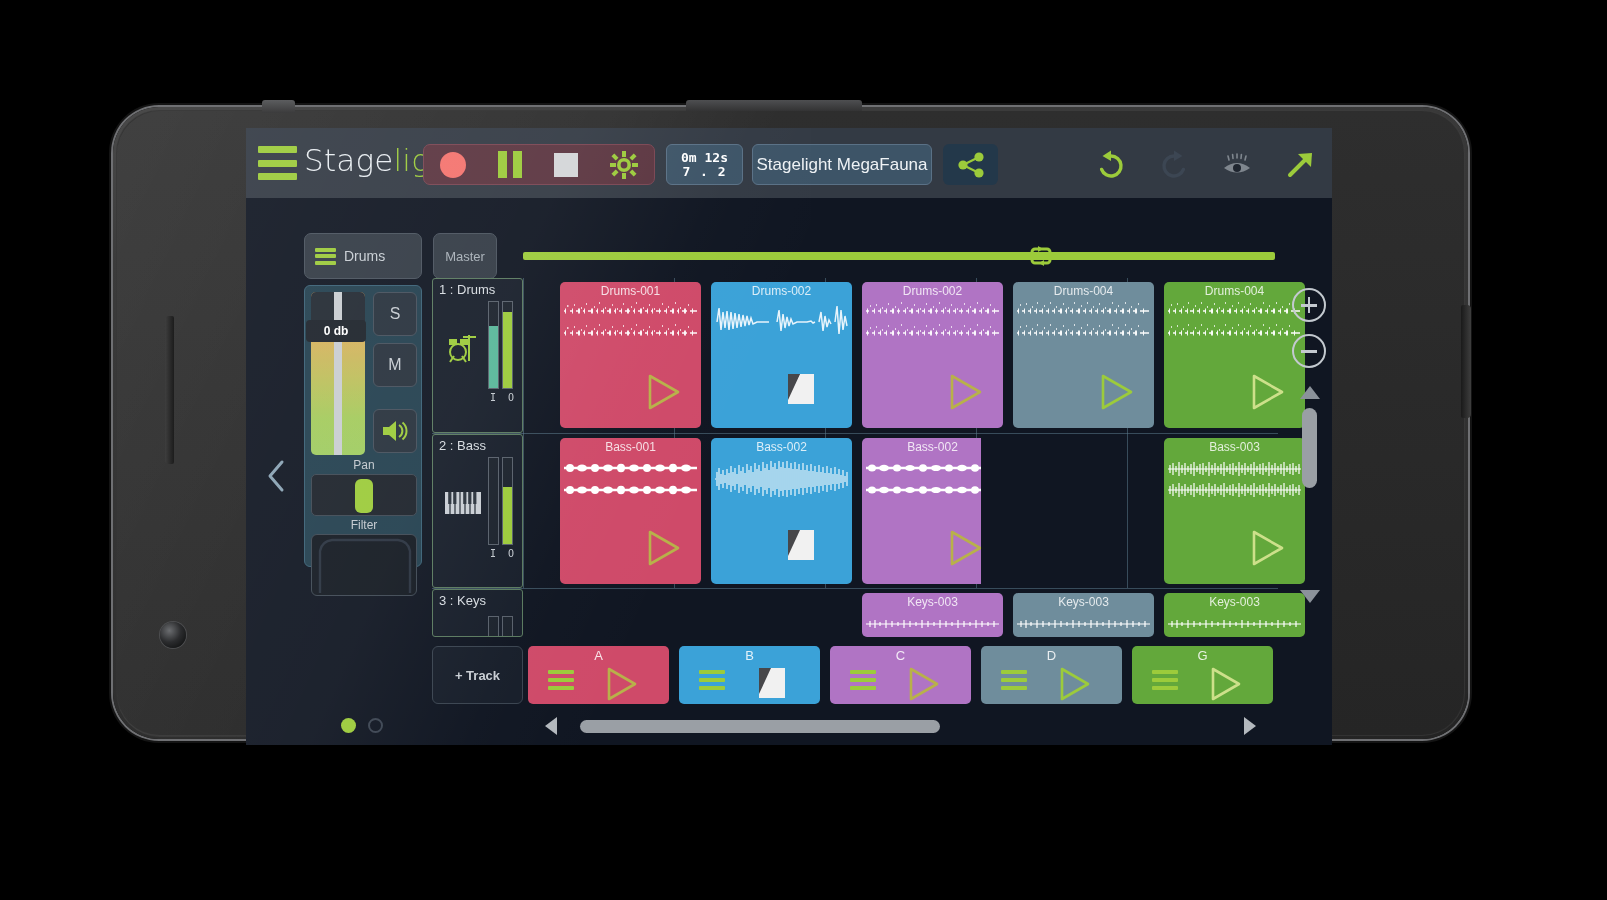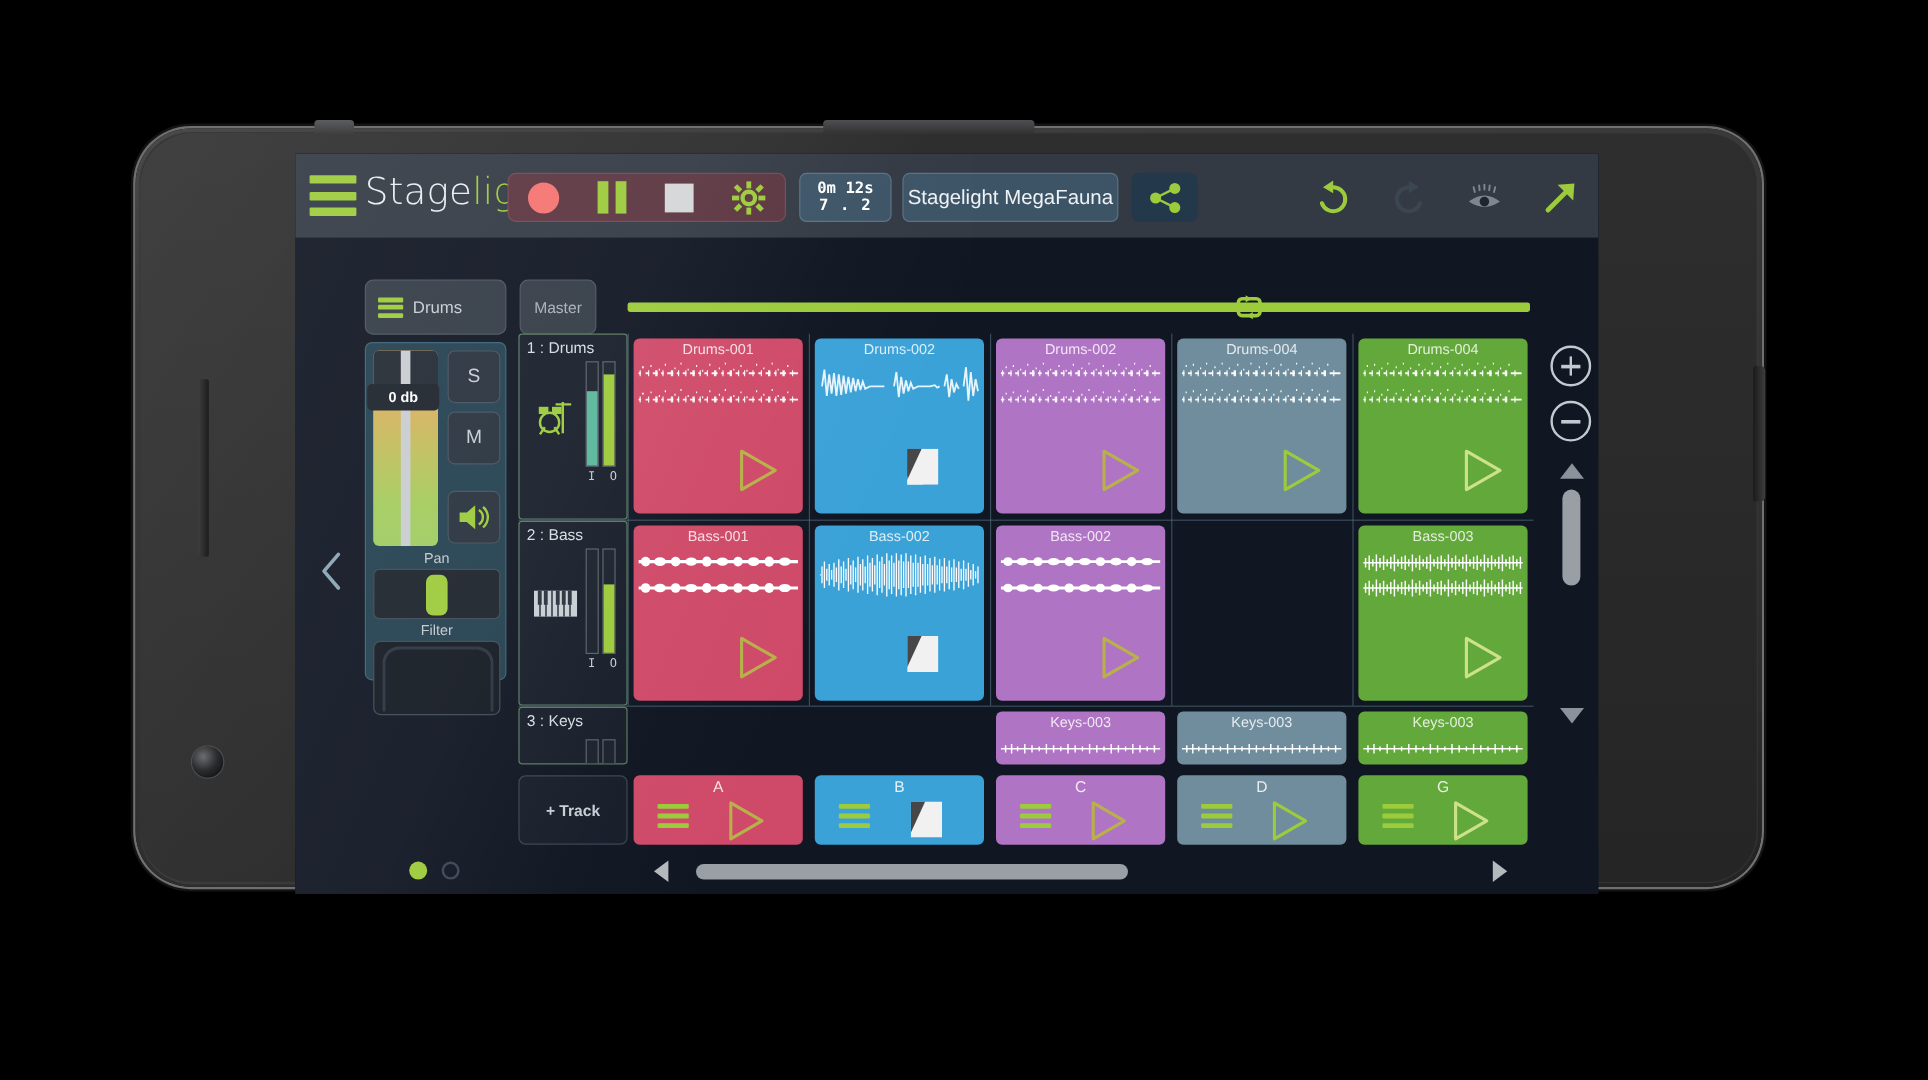--- a/index.html
+++ b/index.html
@@ -150,21 +150,21 @@
   .trk-hdr{ position:absolute; left:0; width:91px; background:#171e2a;
     border:1px solid #5a7a5f; border-radius:3px; }
   .trk-name{ position:absolute; left:6px; top:3px; color:#d7dce1; font-size:13px; white-space:nowrap; }
   .trk-icon{ position:absolute; left:12px; }
   .meter-pair{ position:absolute; display:flex; gap:3px; align-items:flex-end; }
   .mtr{ width:11px; position:relative; background:#1b222c; border:1px solid #58606b; }
   .mtr .fill{ position:absolute; left:0; right:0; bottom:0; }
   .io-lbl{ position:absolute; color:#c3c9cf; font-size:10px; letter-spacing:3px;
     font-family:"DejaVu Sans Mono", monospace; }
 
-  .clip{ position:absolute; border-radius:5px; overflow:hidden; }
+  .clip{ position:absolute; border-radius:5px; overflow:hidden;margin-left:32px; }
   .clip-title{ position:absolute; left:0; top:2px; width:100%; text-align:center;
     font-size:12px; color:rgba(255,255,255,.82); }
   .wave{ position:absolute; left:4px; width:calc(100% - 8px); }
   .play-tri{ position:absolute; }
   .stop-sq{ position:absolute; width:26px; height:30px; }
   .empty-cell{ position:absolute; background:#101622; }
   .row-sep{ position:absolute; background:#5a7a8a; height:1px; opacity:.55; }
   .col-sep{ position:absolute; background:#5a7a8a; width:1px; opacity:.55; }
 
   

